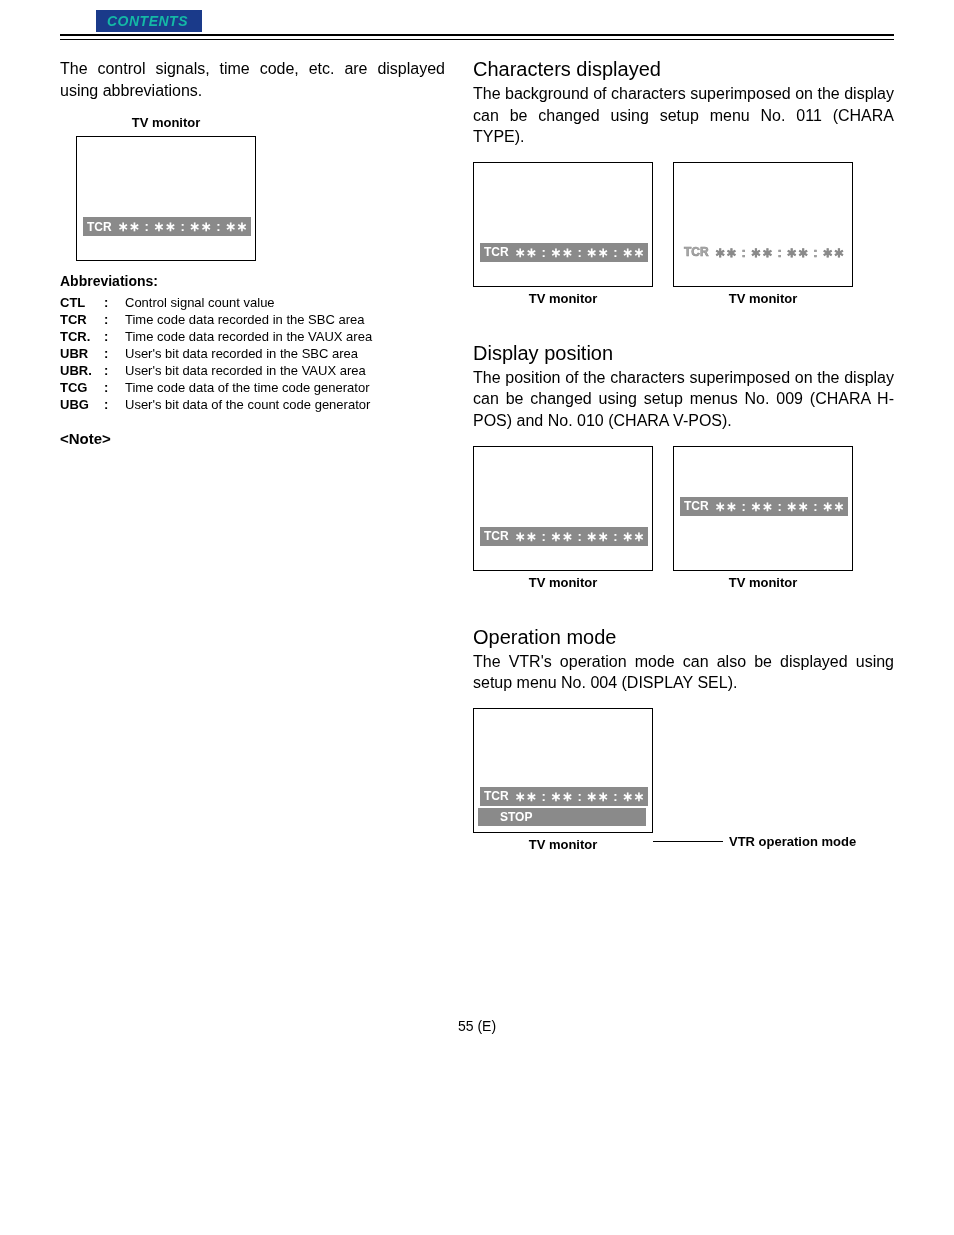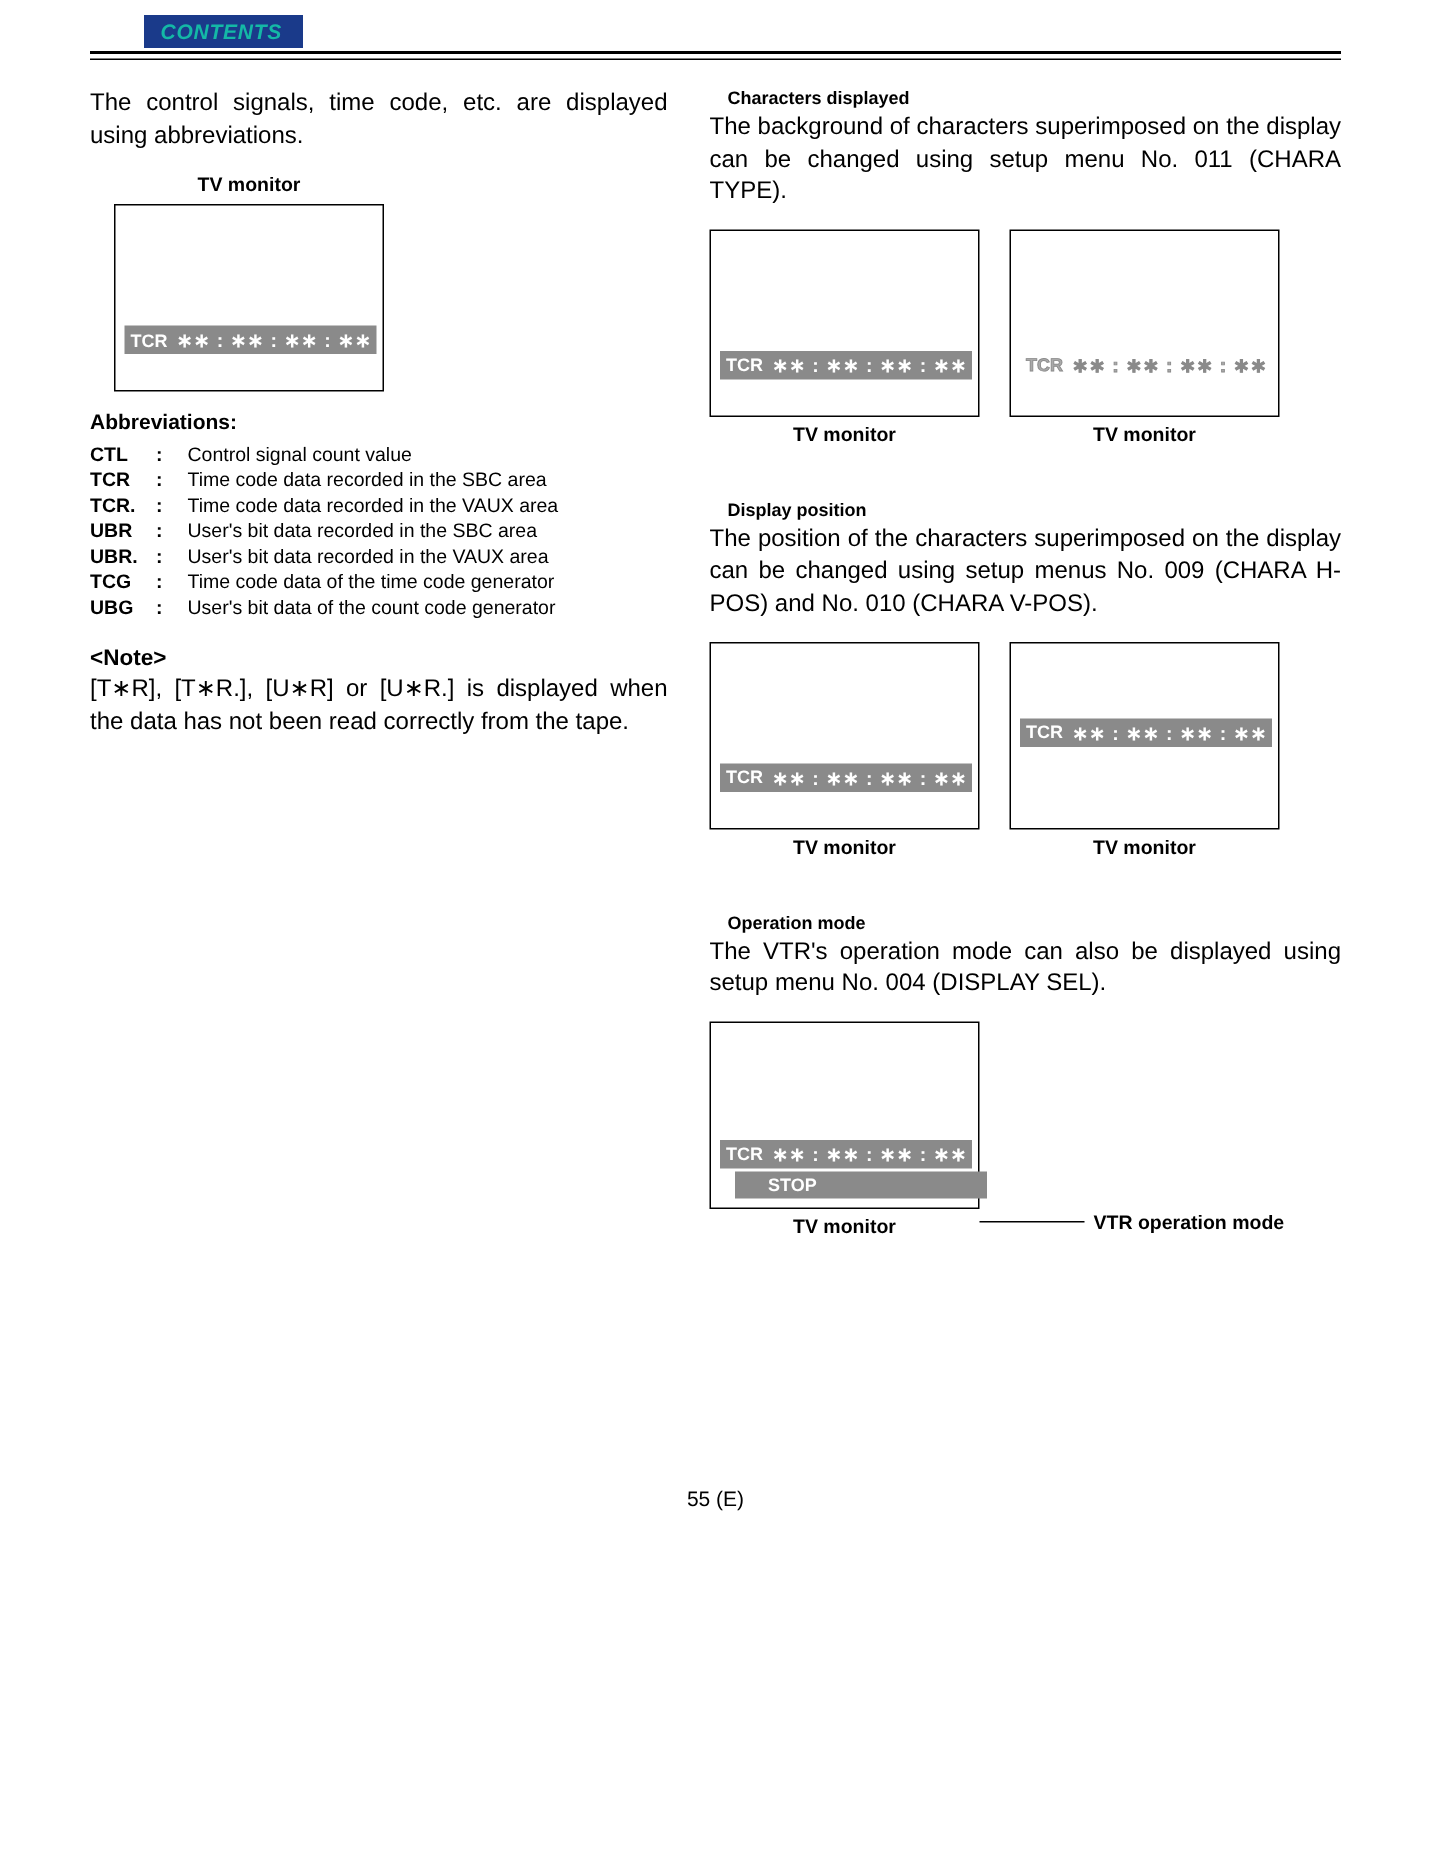--- a/index.html
+++ b/index.html
@@ -40,23 +40,23 @@
   }
   .col-left  { flex: 0 0 385px; }
   .col-right { flex: 1; }
   .body-text {
     font-size: 16px;
     line-height: 1.35;
     margin: 0 0 14px 0;
     text-align: justify;
   }
   .subhead {
-    font-size: 12px;
-    font-weight: bold;
-    margin: 0 0 2px 12px;
+    font-size: 20px;
+    font-weight: normal;
+    margin: 0 0 2px 0;
   }
   .mon-caption {
     font-size: 13px;
     font-weight: bold;
     text-align: center;
     margin: 4px 0 6px 0;
   }
   .mon-caption-top {
     font-size: 13px;
     font-weight: bold;
@@ -89,21 +89,21 @@
   }
   .tcr-bar.outline {
     color: #fff;
     -webkit-text-stroke: 0.6px #8a8a8a;
     background: transparent;
   }
   .tcr-bar .lbl { font-size: 12px; }
   .tcr-bar .val { font-size: 13px; letter-spacing: 0.5px; flex:1; text-align:left;}
   .stop-bar {
     position: absolute;
-    left: 16px;
+    left: 4px;
     bottom: 6px;
     width: 168px;
     background: #8a8a8a;
     color: #fff;
     font-size: 12px;
     font-weight: bold;
     padding: 2px 4px;
     box-sizing: border-box;
   }
   .section-gap { height: 30px; }
@@ -221,21 +221,20 @@
             <span class="desc">Time code data of the time code generator</span>
           </div>
         <div class="abbrev-row">
             <span class="key">UBG</span>
             <span class="colon">:</span>
             <span class="desc">User's bit data of the count code generator</span>
           </div>
       </div>
 
       <div class="note-head">&lt;Note&gt;</div>
-      <p class="note-body">[T∗R], [T∗R.], [U∗R] or [U∗R.] is displayed when the data has not been read correctly from the tape.</p>
     </div>
 
     <div class="col-right">
 
       <div class="subhead">Characters displayed</div>
       <p class="body-text">The background of characters superimposed on the display can be changed using setup menu No. 011 (CHARA TYPE).</p>
       <div class="pair">
         <div class="unit">
           <div class="tv-box">
             <div class="tcr-bar" style="bottom:24px;">

